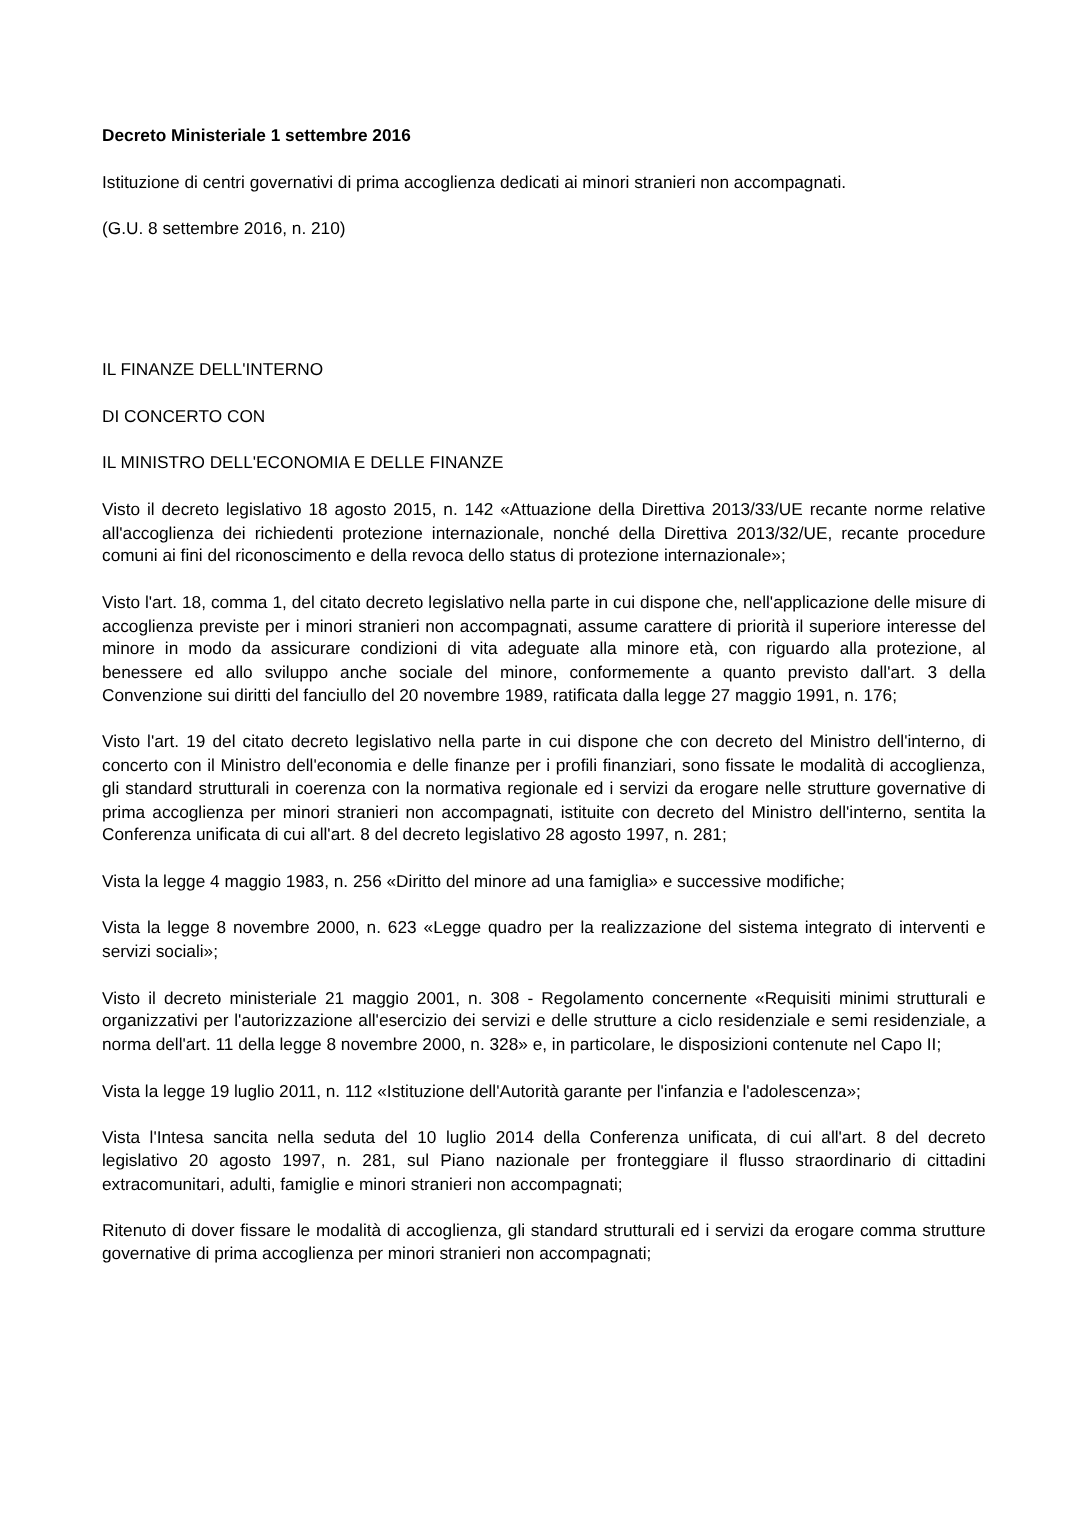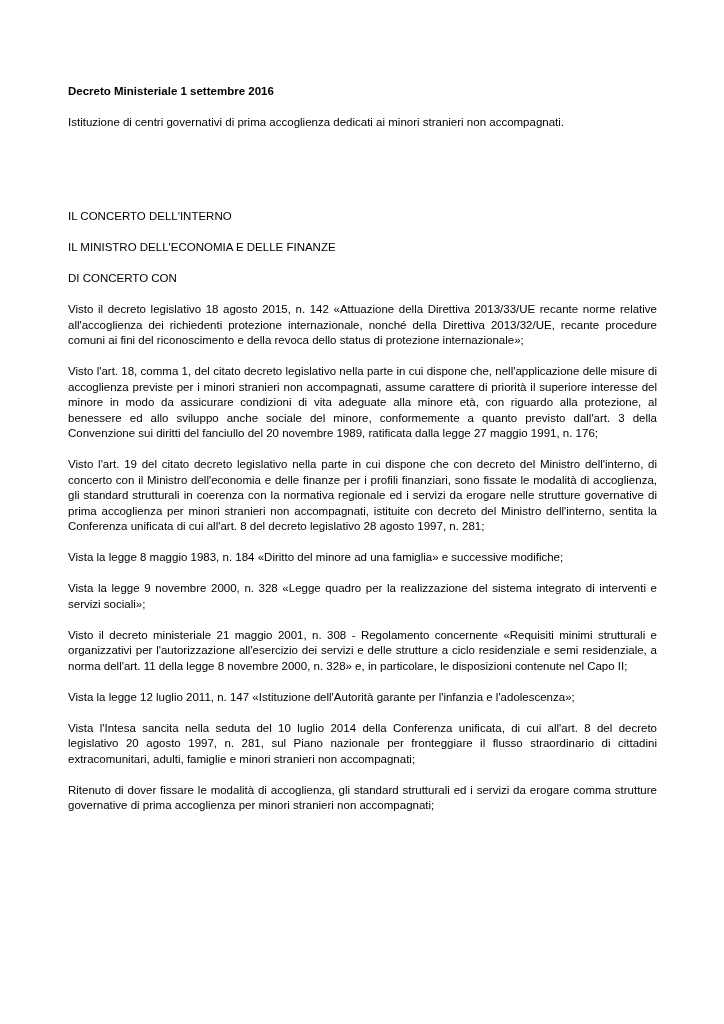--- a/index.html
+++ b/index.html
@@ -30,41 +30,42 @@
 </style>
 </head>
 <body>
 
 <div class="page">
 
   <h1 class="doc-title">Decreto Ministeriale 1 settembre 2016</h1>
 
   <p class="doc-text bold justify">Istituzione di centri governativi di prima accoglienza dedicati ai minori stranieri non accompagnati.</p>
 
+  <p class="doc-text">(G.U. 8 settembre 2016, n. 210)</p>
 
   <div class="spacer-large"></div>
 
-  <p class="doc-text">IL CONCERTO DELL'INTERNO</p>
+  <p class="doc-text">IL FINANZE DELL'INTERNO</p>
+
+  <p class="doc-text">DI CONCERTO CON</p>
 
   <p class="doc-text">IL MINISTRO DELL'ECONOMIA E DELLE FINANZE</p>
-
-  <p class="doc-text">DI CONCERTO CON</p>
 
   <p class="doc-text justify">Visto il decreto legislativo 18 agosto 2015, n. 142 «Attuazione della Direttiva 2013/33/UE recante norme relative all'accoglienza dei richiedenti protezione internazionale, nonché della Direttiva 2013/32/UE, recante procedure comuni ai fini del riconoscimento e della revoca dello status di protezione internazionale»;</p>
 
   <p class="doc-text justify">Visto l'art. 18, comma 1, del citato decreto legislativo nella parte in cui dispone che, nell'applicazione delle misure di accoglienza previste per i minori stranieri non accompagnati, assume carattere di priorità il superiore interesse del minore in modo da assicurare condizioni di vita adeguate alla minore età, con riguardo alla protezione, al benessere ed allo sviluppo anche sociale del minore, conformemente a quanto previsto dall'art. 3 della Convenzione sui diritti del fanciullo del 20 novembre 1989, ratificata dalla legge 27 maggio 1991, n. 176;</p>
 
   <p class="doc-text justify">Visto l'art. 19 del citato decreto legislativo nella parte in cui dispone che con decreto del Ministro dell'interno, di concerto con il Ministro dell'economia e delle finanze per i profili finanziari, sono fissate le modalità di accoglienza, gli standard strutturali in coerenza con la normativa regionale ed i servizi da erogare nelle strutture governative di prima accoglienza per minori stranieri non accompagnati, istituite con decreto del Ministro dell'interno, sentita la Conferenza unificata di cui all'art. 8 del decreto legislativo 28 agosto 1997, n. 281;</p>
 
-  <p class="doc-text justify">Vista la legge 8 maggio 1983, n. 184 «Diritto del minore ad una famiglia» e successive modifiche;</p>
+  <p class="doc-text justify">Vista la legge 4 maggio 1983, n. 256 «Diritto del minore ad una famiglia» e successive modifiche;</p>
 
-  <p class="doc-text justify">Vista la legge 9 novembre 2000, n. 328 «Legge quadro per la realizzazione del sistema integrato di interventi e servizi sociali»;</p>
+  <p class="doc-text justify">Vista la legge 8 novembre 2000, n. 623 «Legge quadro per la realizzazione del sistema integrato di interventi e servizi sociali»;</p>
 
   <p class="doc-text justify">Visto il decreto ministeriale 21 maggio 2001, n. 308 - Regolamento concernente «Requisiti minimi strutturali e organizzativi per l'autorizzazione all'esercizio dei servizi e delle strutture a ciclo residenziale e semi residenziale, a norma dell'art. 11 della legge 8 novembre 2000, n. 328» e, in particolare, le disposizioni contenute nel Capo II;</p>
 
 
-  <p class="doc-text justify">Vista la legge 12 luglio 2011, n. 147 «Istituzione dell'Autorità garante per l'infanzia e l'adolescenza»;</p>
+  <p class="doc-text justify">Vista la legge 19 luglio 2011, n. 112 «Istituzione dell'Autorità garante per l'infanzia e l'adolescenza»;</p>
 
   <p class="doc-text justify">Vista l'Intesa sancita nella seduta del 10 luglio 2014 della Conferenza unificata, di cui all'art. 8 del decreto legislativo 20 agosto 1997, n. 281, sul Piano nazionale per fronteggiare il flusso straordinario di cittadini extracomunitari, adulti, famiglie e minori stranieri non accompagnati;</p>
 
   <p class="doc-text justify">Ritenuto di dover fissare le modalità di accoglienza, gli standard strutturali ed i servizi da erogare comma strutture governative di prima accoglienza per minori stranieri non accompagnati;</p>
 
 </div>
 
 </body></html>

